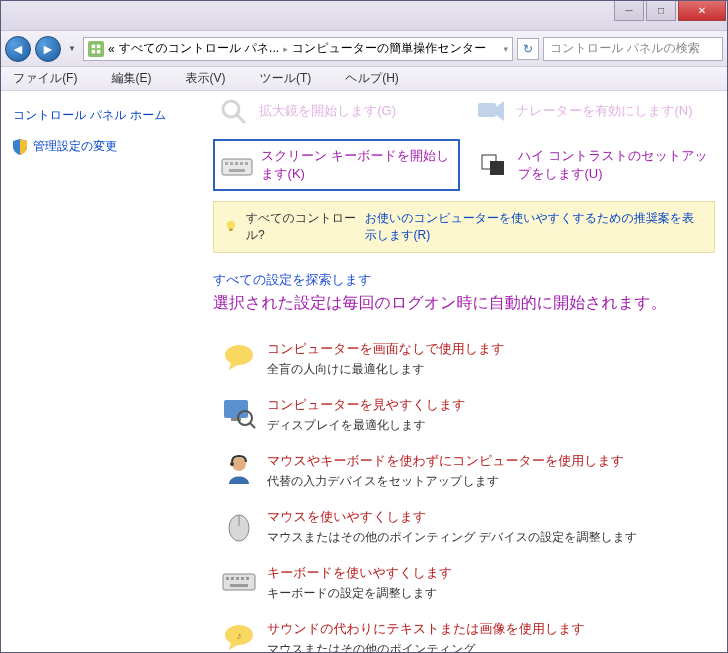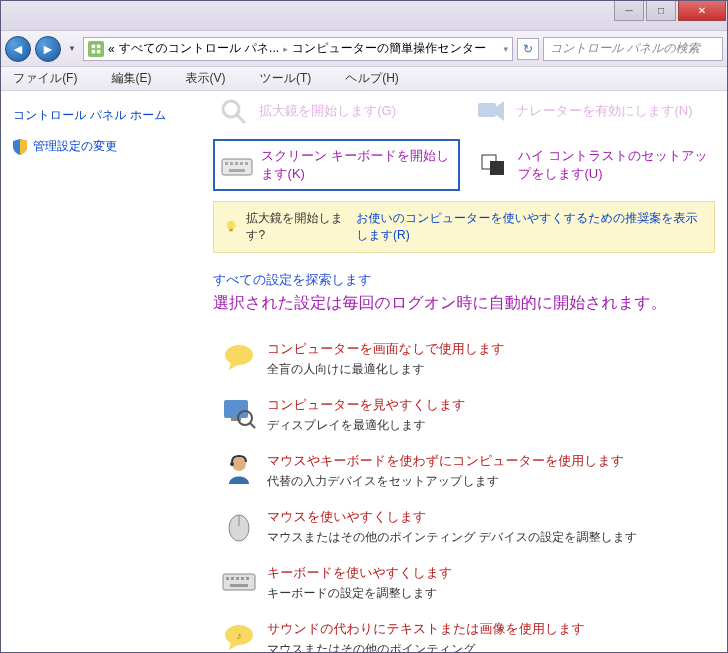--- a/index.html
+++ b/index.html
@@ -8,21 +8,21 @@
   .titlebar { height: 30px; background: linear-gradient(#e8e4f0, #ddd8e8); display: flex; justify-content: flex-end; align-items: flex-start; border-bottom: 1px solid #c8c4d4; }
   .winbtn { width: 30px; height: 20px; margin: 0 1px; display: flex; align-items: center; justify-content: center; font-size: 10px; border: 1px solid #9a95ab; border-top: none; background: linear-gradient(#e0dcea,#d2ccde); color: #444; }
   .winbtn.close { width: 48px; background: linear-gradient(#e07070,#c83030); color: #fff; border-color: #a04040; }
   .toolbar { height: 36px; background: linear-gradient(#f4f2f8,#e6e2ee); display: flex; align-items: center; padding: 0 4px; gap: 4px; border-bottom: 1px solid #d0ccdc; }
   .navbtn { width: 26px; height: 26px; border-radius: 50%; background: radial-gradient(circle at 30% 30%, #5aa0e0, #1a5aa0); display: flex; align-items: center; justify-content: center; color: #fff; font-size: 14px; border: 1px solid #1a4a80; }
   .dropdown-arrow { width: 14px; height: 26px; display: flex; align-items: center; justify-content: center; color: #555; font-size: 8px; }
   .addressbar { flex: 1; height: 24px; border: 1px solid #b0acc0; background: #fff; display: flex; align-items: center; padding: 0 4px; gap: 4px; font-size: 12px; }
   .addr-icon { width: 16px; height: 16px; background: #8ac068; border-radius: 2px; display: flex; align-items: center; justify-content: center; color: #fff; font-size: 10px; }
   .addr-sep { color: #888; font-size: 9px; }
   .refresh-btn { width: 22px; height: 22px; border: 1px solid #b0acc0; background: #fff; display: flex; align-items: center; justify-content: center; color: #3a70b0; font-size: 12px; }
-  .searchbox { width: 180px; height: 24px; border: 1px solid #b0acc0; background: #fff; padding: 0 6px; color: #888; font-style: italic; display: flex; align-items: center; font-size: 12px; }
+  .searchbox { width: 180px; height: 24px; border: 1px solid #b0acc0; background: #fff; padding: 0 6px; color: #888; display: flex; align-items: center; font-size: 12px; }
   .menubar { height: 24px; background: linear-gradient(#f6f4fa,#ece8f2); border-bottom: 1px solid #d8d4e0; display: flex; align-items: center; padding: 0 4px; gap: 18px; }
   .menuitem { padding: 2px 8px; font-size: 12px; color: #333; }
   .body { flex: 1; display: flex; overflow: hidden; }
   .sidebar { width: 200px; background: #fff; padding: 16px 12px; border-right: 0; }
   .sidebar-link { color: #0645c8; font-size: 12px; margin-bottom: 14px; display: block; }
   .sidebar-item { display: flex; align-items: center; gap: 6px; color: #0645c8; font-size: 12px; }
   .shield-icon { width: 14px; height: 16px; }
   .main { flex: 1; overflow-y: auto; padding: 0 12px 12px 12px; position: relative; }
   .quickrow { display: flex; gap: 12px; margin-bottom: 8px; }
   .quickcard { flex: 1; display: flex; align-items: center; gap: 8px; padding: 6px; }
@@ -149,21 +149,21 @@
         </div>
       </div>
 
       <div class="hintbar">
         <span class="bulb">
           <svg viewBox="0 0 16 16">
               <circle cx="8" cy="7" r="5" fill="#f8e060"></circle>
               <rect x="6" y="11" width="4" height="3" fill="#c0a040"></rect>
             </svg>
         </span>
-        <span class="hint-q">拡大鏡を開始します?</span>
+        <span class="hint-q">すべてのコントロール?</span>
         <a class="hint-link">お使いのコンピューターを使いやすくするための推奨案を表示します(R)</a>
       </div>
 
       <div class="section-title">すべての設定を探索します</div>
       <div class="section-sub">選択された設定は毎回のログオン時に自動的に開始されます。</div>
 
       <div class="opt">
         <span class="opt-icon">
           <svg viewBox="0 0 36 36">
               <ellipse cx="18" cy="15" rx="14" ry="10" fill="#f8d860"></ellipse>

